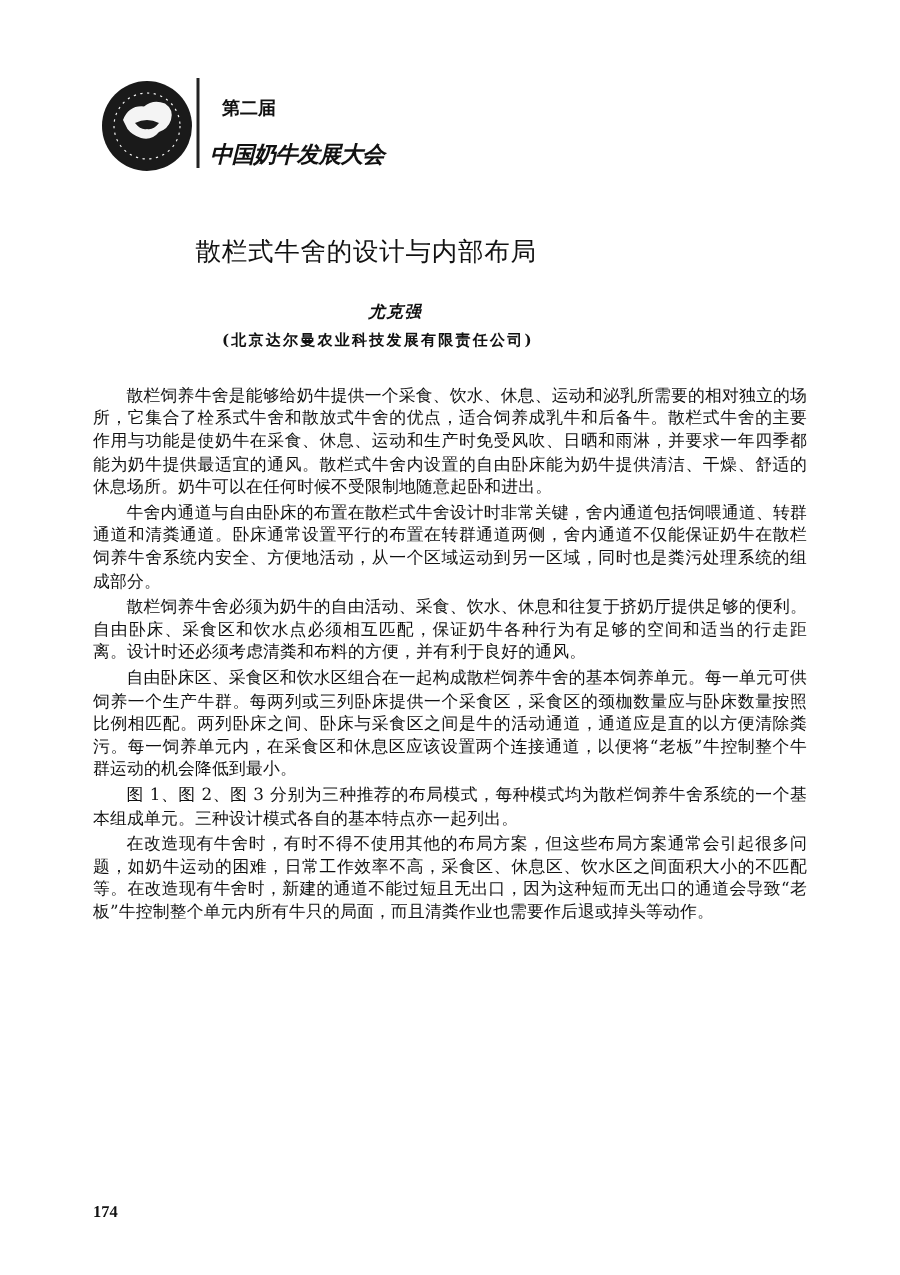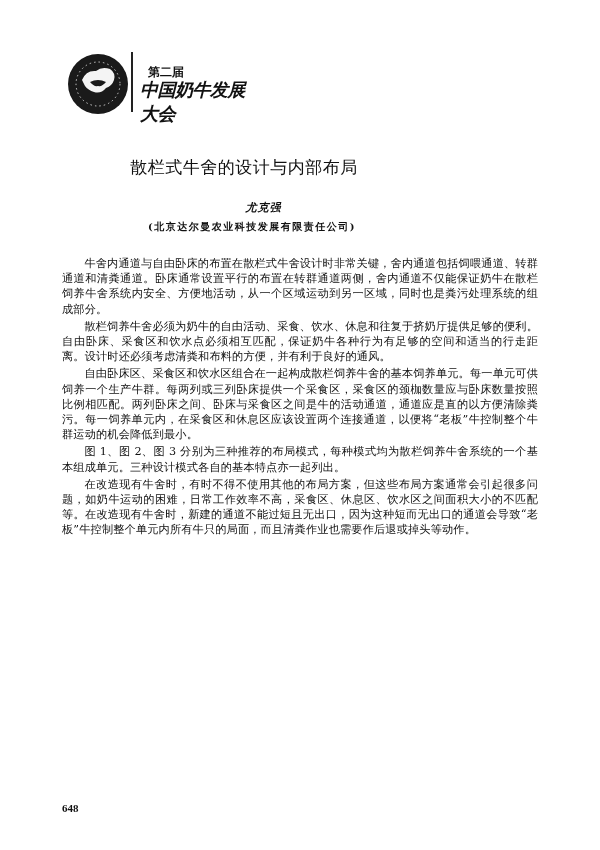--- a/index.html
+++ b/index.html
@@ -12,21 +12,21 @@
     position: absolute; left: 8px; top: 6px; width: 60px; height: 60px; border-radius: 50%;
     background: #1a1a1a; overflow: hidden;
   }
   .logo svg { width: 60px; height: 60px; display: block; }
   .header-divider { position: absolute; left: 71px; top: 4px; width: 2px; height: 60px; background: #222; }
   .edition {
     position: absolute; left: 88px; top: 16px; font-size: 12px; font-weight: bold;
     font-family: "DejaVu Serif", serif; letter-spacing: 0px;
   }
   .conference {
-    position: absolute; left: 80px; top: 30px; font-size: 18px; font-weight: bold; font-style: italic;
+    position: absolute; left: 80px; top: 46px; font-size: 15px; font-weight: bold; font-style: italic;
     font-family: Liberation Serif, serif; letter-spacing: -0.5px;
   }
   .title {
     position: absolute; left: 0; width: 488px; top: 156px; text-align: center;
     font-family: "DejaVu Sans", sans-serif; font-size: 17px; letter-spacing: 0.5px;
   }
   .author {
     position: absolute; left: 0; width: 527px; top: 200px; text-align: center;
     font-size: 11px; font-weight: bold; font-style: italic; letter-spacing: 1px;
   }
@@ -64,22 +64,23 @@
   <div class="header-divider"></div>
   <div class="edition">第二届</div>
   <div class="conference">中国奶牛发展大会</div>
 </div>
 
 <div class="title">散栏式牛舍的设计与内部布局</div>
 <div class="author">尤克强</div>
 <div class="affiliation">(北京达尔曼农业科技发展有限责任公司)</div>
 
 <div class="body">
+  <p class="para">散栏饲养牛舍是能够给奶牛提供一个采食、饮水、休息、运动和泌乳所需要的相对独立的场所，它集合了栓系式牛舍和散放式牛舍的优点，适合饲养成乳牛和后备牛。散栏式牛舍的主要作用与功能是使奶牛在采食、休息、运动和生产时免受风吹、日晒和雨淋，并要求一年四季都能为奶牛提供最适宜的通风。散栏式牛舍内设置的自由卧床能为奶牛提供清洁、干燥、舒适的休息场所。奶牛可以在任何时候不受限制地随意起卧和进出。</p>
   <p class="para">牛舍内通道与自由卧床的布置在散栏式牛舍设计时非常关键，舍内通道包括饲喂通道、转群通道和清粪通道。卧床通常设置平行的布置在转群通道两侧，舍内通道不仅能保证奶牛在散栏饲养牛舍系统内安全、方便地活动，从一个区域运动到另一区域，同时也是粪污处理系统的组成部分。</p>
   <p class="para">散栏饲养牛舍必须为奶牛的自由活动、采食、饮水、休息和往复于挤奶厅提供足够的便利。自由卧床、采食区和饮水点必须相互匹配，保证奶牛各种行为有足够的空间和适当的行走距离。设计时还必须考虑清粪和布料的方便，并有利于良好的通风。</p>
 
 
   <p class="para">自由卧床区、采食区和饮水区组合在一起构成散栏饲养牛舍的基本饲养单元。每一单元可供饲养一个生产牛群。每两列或三列卧床提供一个采食区，采食区的颈枷数量应与卧床数量按照比例相匹配。两列卧床之间、卧床与采食区之间是牛的活动通道，通道应是直的以方便清除粪污。每一饲养单元内，在采食区和休息区应该设置两个连接通道，以便将“老板”牛控制整个牛群运动的机会降低到最小。</p>
   <p class="para">图 1、图 2、图 3 分别为三种推荐的布局模式，每种模式均为散栏饲养牛舍系统的一个基本组成单元。三种设计模式各自的基本特点亦一起列出。</p>
   <p class="para">在改造现有牛舍时，有时不得不使用其他的布局方案，但这些布局方案通常会引起很多问题，如奶牛运动的困难，日常工作效率不高，采食区、休息区、饮水区之间面积大小的不匹配等。在改造现有牛舍时，新建的通道不能过短且无出口，因为这种短而无出口的通道会导致“老板”牛控制整个单元内所有牛只的局面，而且清粪作业也需要作后退或掉头等动作。</p>
 </div>
 
-<div class="page-number">648</div>
+<div class="page-number">174</div>
 
 </body></html>

